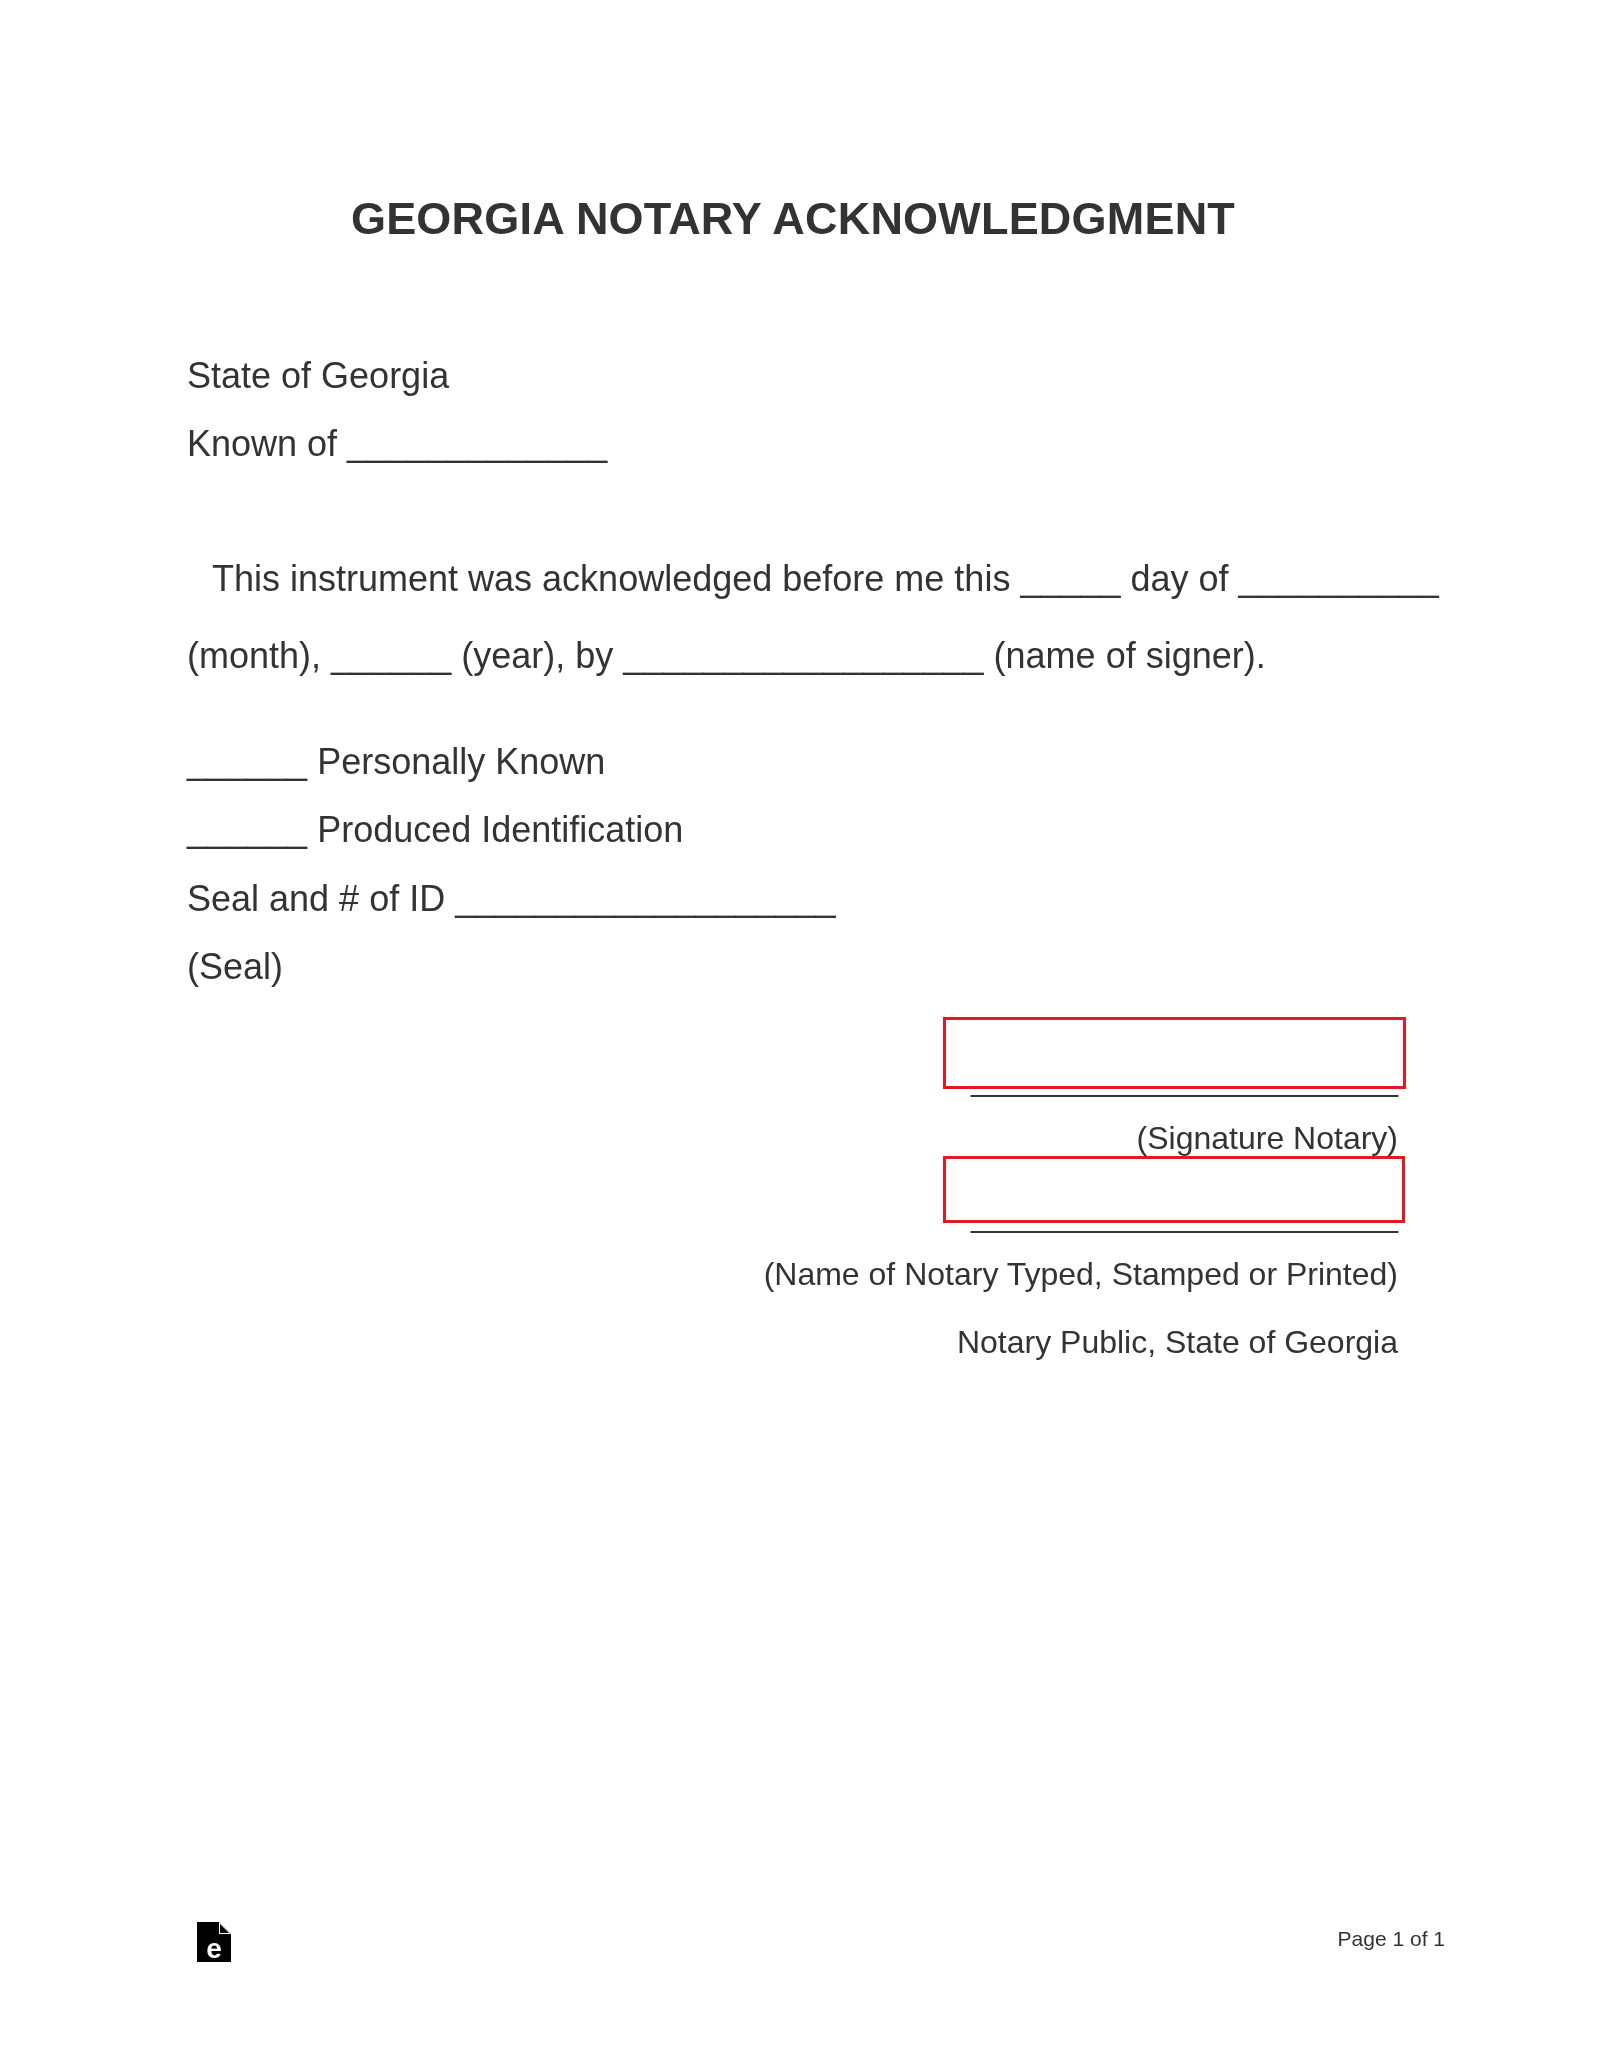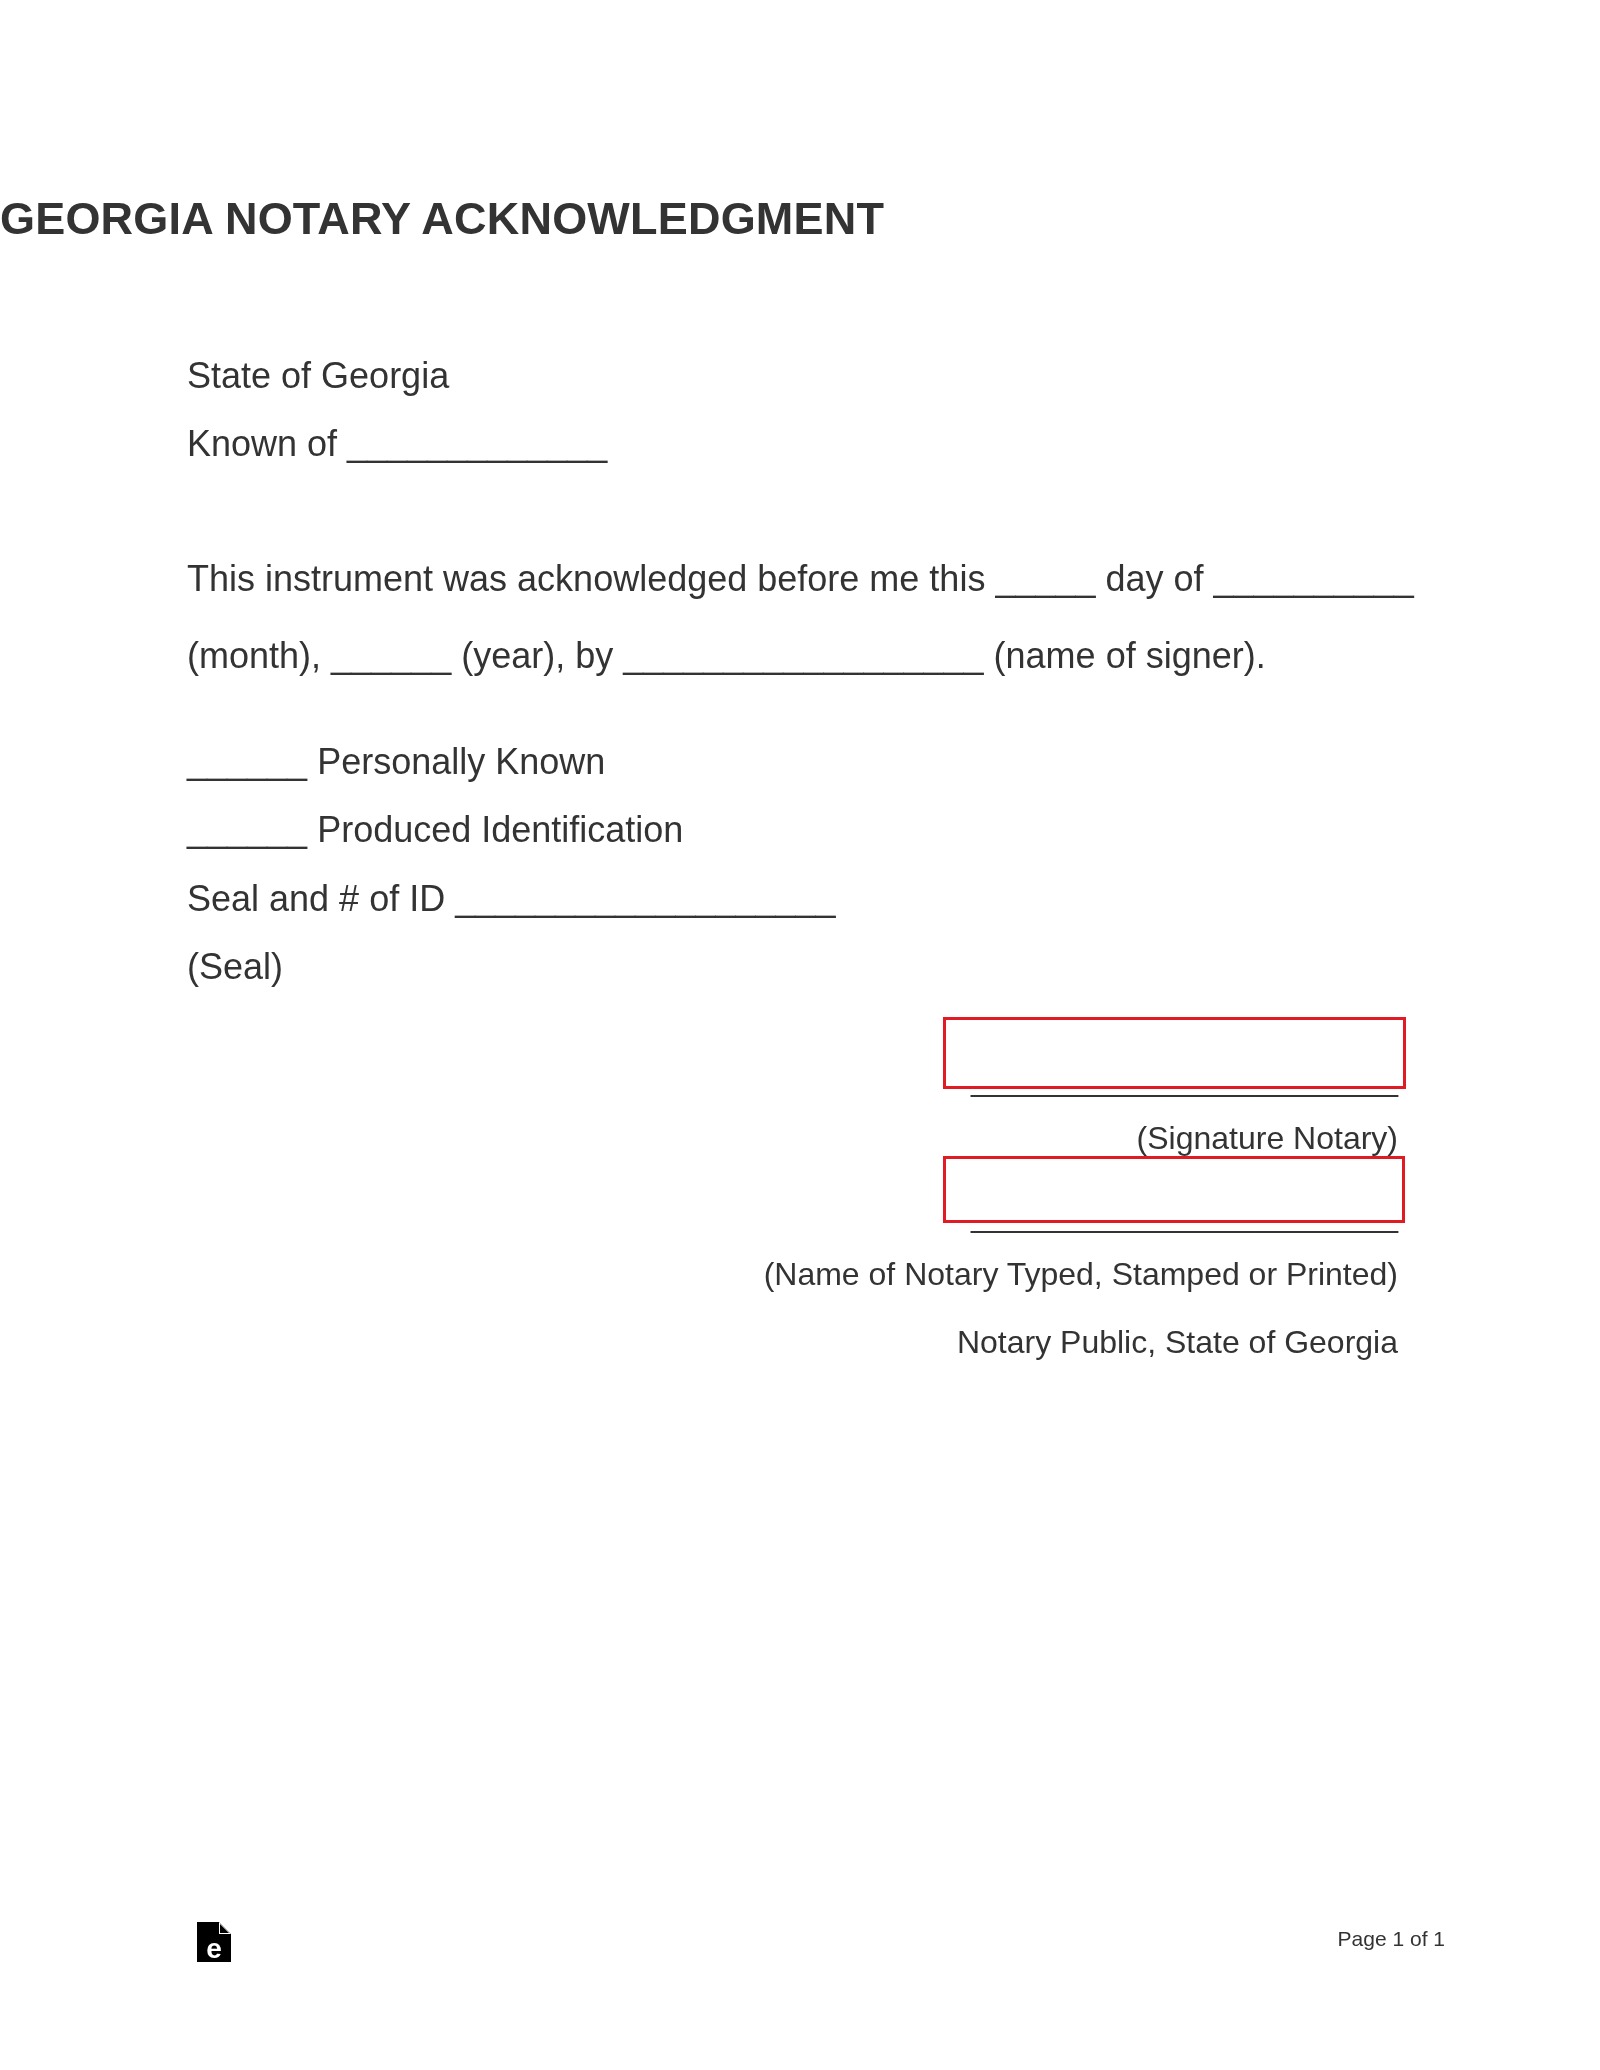--- a/index.html
+++ b/index.html
@@ -1,38 +1,38 @@
 <!DOCTYPE html>
 <html><head>
 <meta charset="utf-8">
 <style>
   html, body { margin: 0; padding: 0; background: #ffffff; }
   body { width: 1600px; height: 2070px; position: relative; overflow: hidden;
          font-family: "Liberation Sans", sans-serif; color: #333333; }
   .abs { position: absolute; white-space: pre; line-height: 1; }
-  .title { left: 0; width: 1586px; top: 196px;
+  .title { left: 0; width: 1586px; text-align: center; top: 196px;
            font-size: 45px; font-weight: bold; color: #333333; letter-spacing: 0.2px; }
   .body-text { font-size: 36px; left: 187px; }
   .right-text { font-size: 32px; right: 202px; text-align: right; }
   .sigbox { position: absolute; border: 3px solid #e01b24; box-sizing: border-box;
             background: transparent; }
   .logo { position: absolute; left: 197px; top: 1922px; width: 34px; height: 40px; }
   .pagenum { font-size: 21px; right: 155px; top: 1928px; }
 </style>
 </head>
 <body>
 
 <div>
 
   <div class="abs title">GEORGIA NOTARY ACKNOWLEDGMENT</div>
 
   <div class="abs body-text" style="top:358px;">State of Georgia</div>
   <div class="abs body-text" style="top:426px;">Known of _____________</div>
 
-  <div class="abs body-text" style="top:561px;">This instrument was acknowledged before me this _____ day of __________</div>
+  <div class="abs body-text" style="top:561px;margin-left:25px;">This instrument was acknowledged before me this _____ day of __________</div>
   <div class="abs body-text" style="top:638px;">(month), ______ (year), by __________________ (name of signer).</div>
 
   <div class="abs body-text" style="top:744px;">______ Personally Known</div>
   <div class="abs body-text" style="top:812px;">______ Produced Identification</div>
   <div class="abs body-text" style="top:881px;">Seal and # of ID ___________________</div>
   <div class="abs body-text" style="top:949px;">(Seal)</div>
 
   <div class="abs right-text" style="top:1064px;">________________________</div>
   <div class="sigbox" style="left:943px; top:1017px; width:463px; height:72px;"></div>
   <div class="abs right-text" style="top:1122px;">(Signature Notary)</div>

